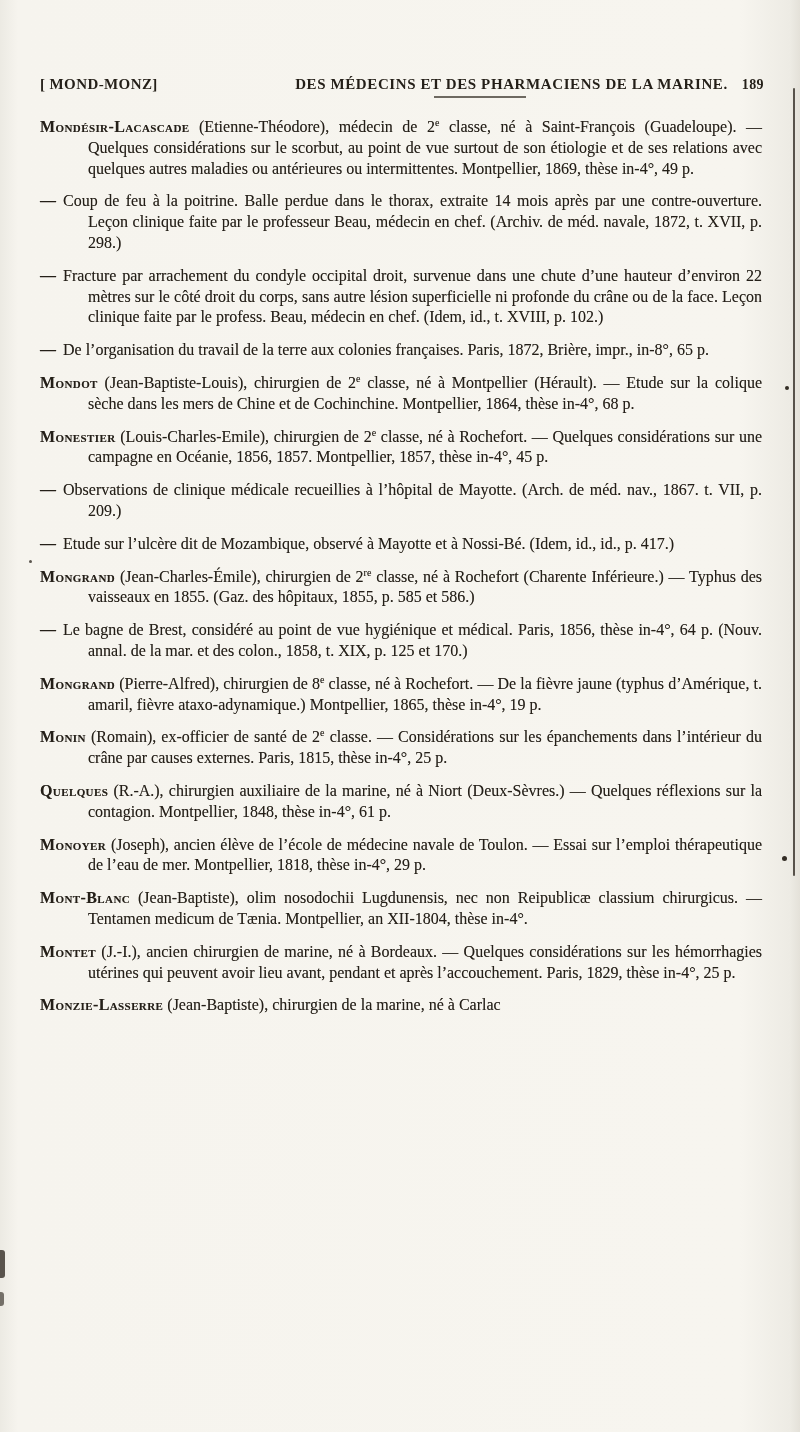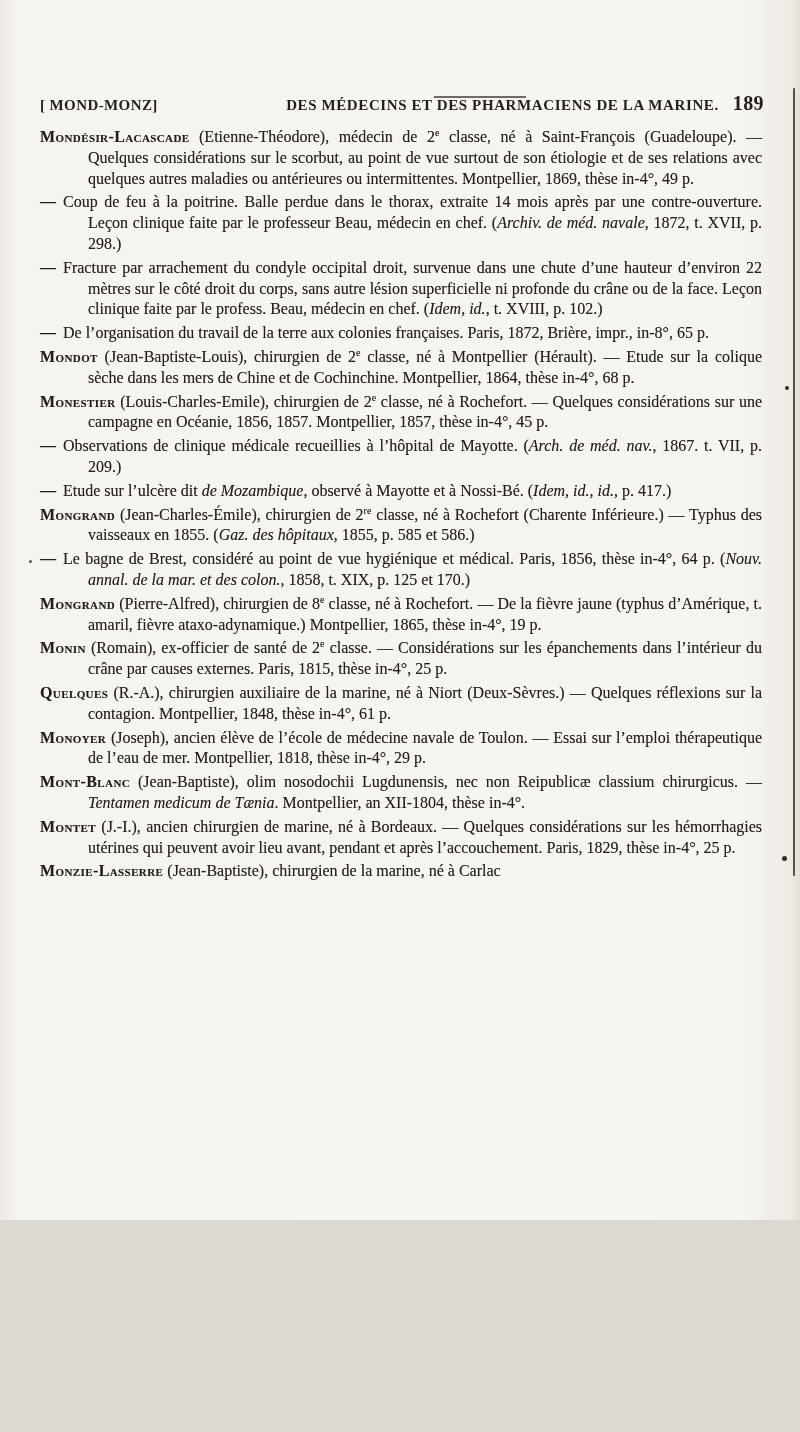--- a/index.html
+++ b/index.html
@@ -2,42 +2,42 @@
 <html lang="fr"><head>
 <meta charset="utf-8">
 <style>
   html,body{margin:0;padding:0;}
   body{
     width:800px;height:1432px;
     font-family:"Liberation Serif","DejaVu Serif",serif;
     background:#dcd9d2;
   }
   .page{
-    position:relative;width:800px;height:1220px;overflow:hidden;
+    position:relative;width:800px;height:1432px;overflow:hidden;
     background:linear-gradient(90deg,#eceae3 0,#f6f4ee 18px,#f7f5ef 740px,#edebe4 790px,#e4e1d9 800px);
     color:#241f18;
   }
   .header{
     display:flex;align-items:baseline;gap:14px;
     padding:76px 36px 0 40px;
     font-weight:700;font-size:15px;letter-spacing:.4px;
     white-space:nowrap;
   }
   .header-title{flex:1;text-align:right;letter-spacing:.6px;}
-  .page-number{font-size:20px;margin-top:16px;}
+  .page-number{font-size:14px;}
   .entries{
     padding:12px 38px 0 40px;
     font-size:16px;line-height:1.3;
     text-align:justify;
     text-shadow:0 0 .5px rgba(40,34,26,.45);
   }
-  .entry{margin:0 0 3px 0;padding-left:48px;text-indent:-48px;}
+  .entry{margin:12px 0 3px 0;padding-left:48px;text-indent:-48px;}
   .surname{font-variant:small-caps;font-weight:700;letter-spacing:.4px;}
   .dash{font-weight:700;margin-right:7px;}
-  .it{font-style:italic;}
+  .it{}
   .entry sup{font-size:10px;line-height:0;vertical-align:super;}
   .artifact{position:absolute;background:#332d25;}
   .a-line-right{right:5px;top:88px;width:2px;height:788px;opacity:.8;border-radius:1px;}
   .a-dot-r1{right:11px;top:386px;width:4px;height:4px;border-radius:50%;}
   .a-dot-r2{right:13px;top:856px;width:5px;height:5px;border-radius:50%;}
   .a-dot-l1{left:29px;top:560px;width:3px;height:3px;border-radius:50%;opacity:.8;}
   .a-smudge1{left:0;top:1250px;width:5px;height:28px;opacity:.8;border-radius:0 3px 3px 0;}
   .a-smudge2{left:0;top:1292px;width:4px;height:14px;opacity:.65;border-radius:0 3px 3px 0;}
   .a-underline{left:434px;top:96px;width:92px;height:1.5px;opacity:.7;}
 </style>

